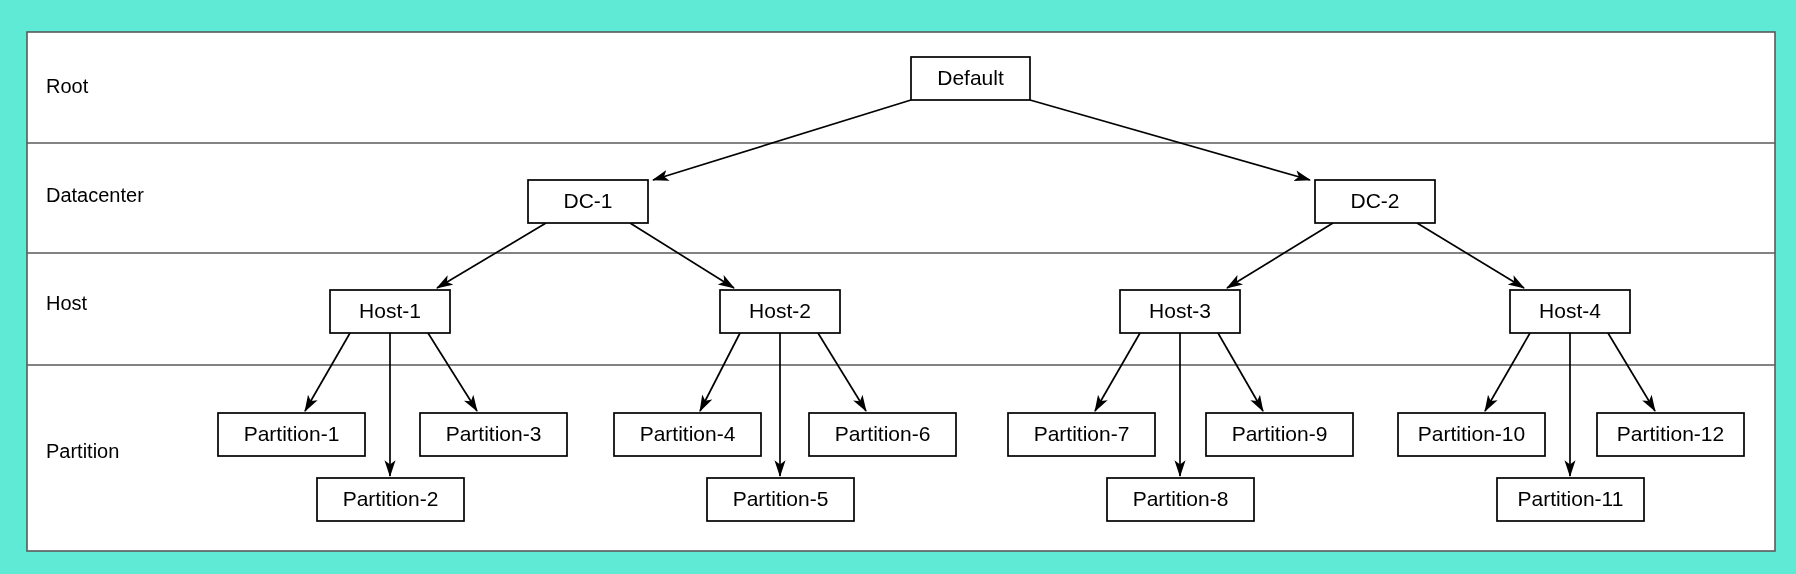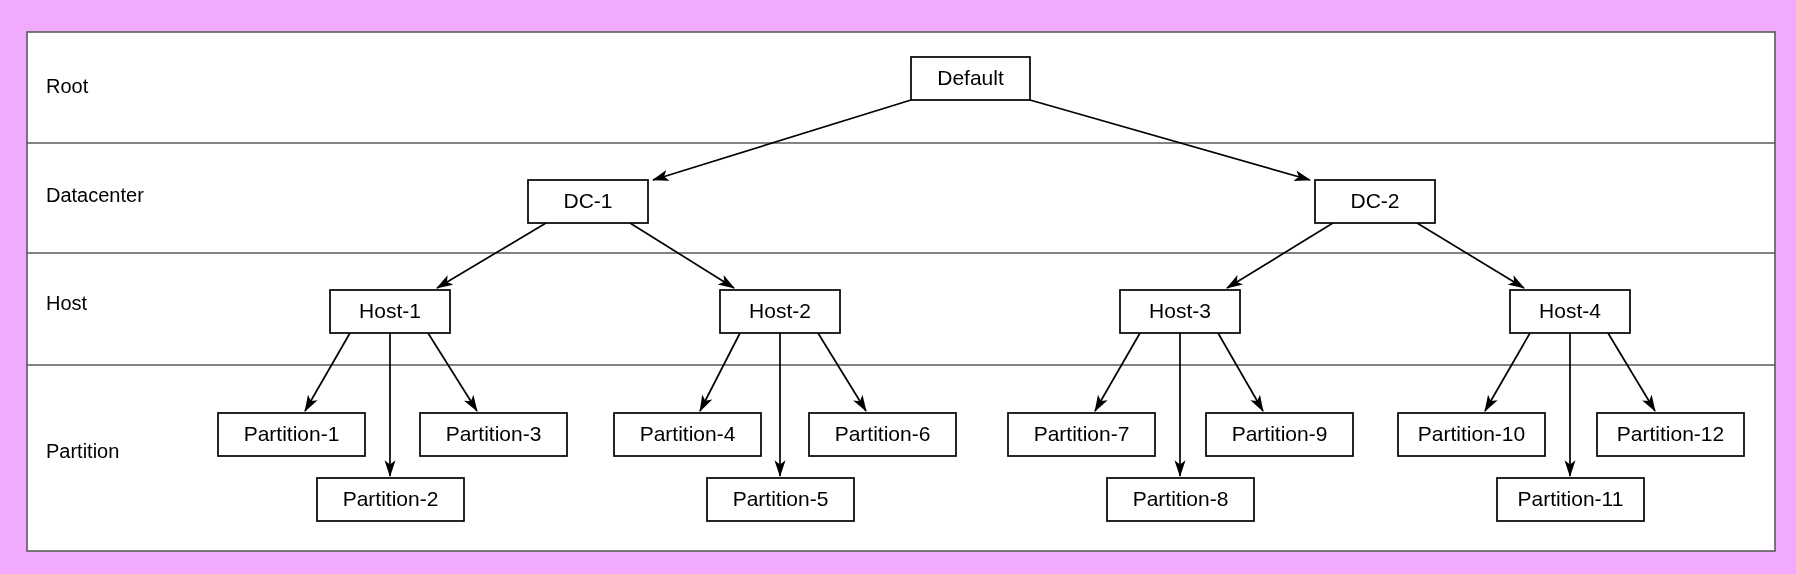--- a/index.html
+++ b/index.html
@@ -7,21 +7,21 @@
     padding: 0;
     background: #ffffff;
   }
   body {
     font-family: "Liberation Sans", sans-serif;
   }
   #canvas {
     position: relative;
     width: 1796px;
     height: 574px;
-    background: #f0abfc;
+    background: #5eead4;
     overflow: hidden;
   }
   svg#diagram {
     position: absolute;
     left: 0;
     top: 0;
     width: 1796px;
     height: 574px;
     display: block;
   }

